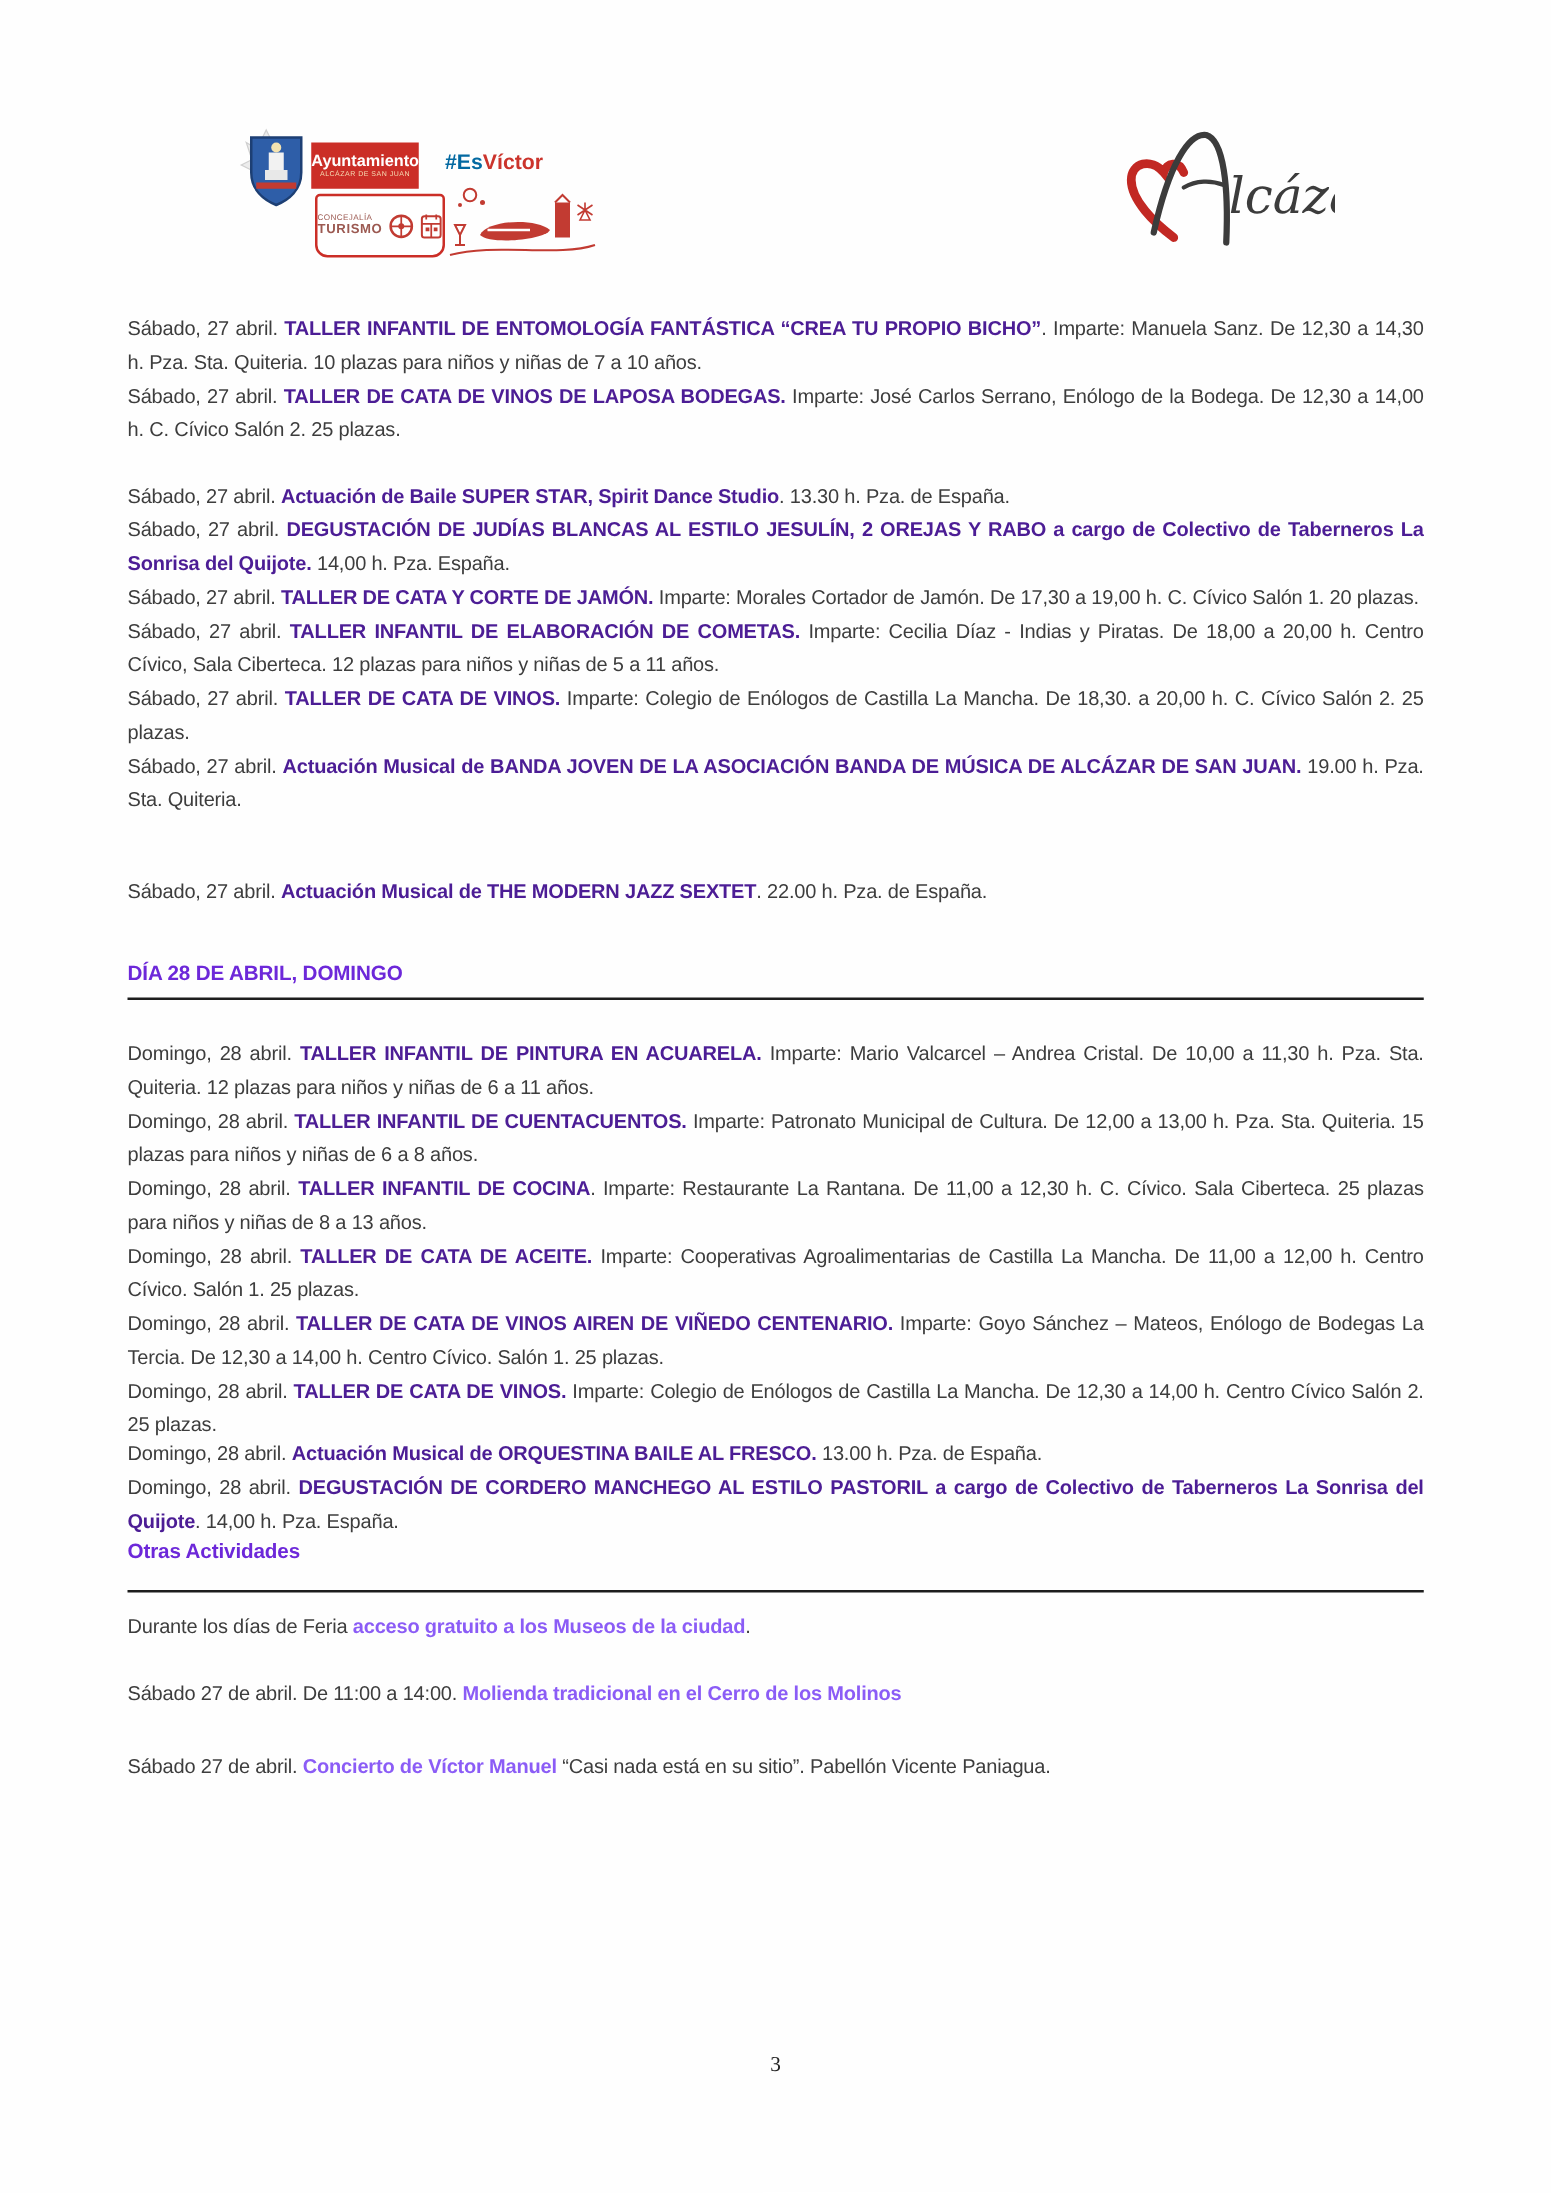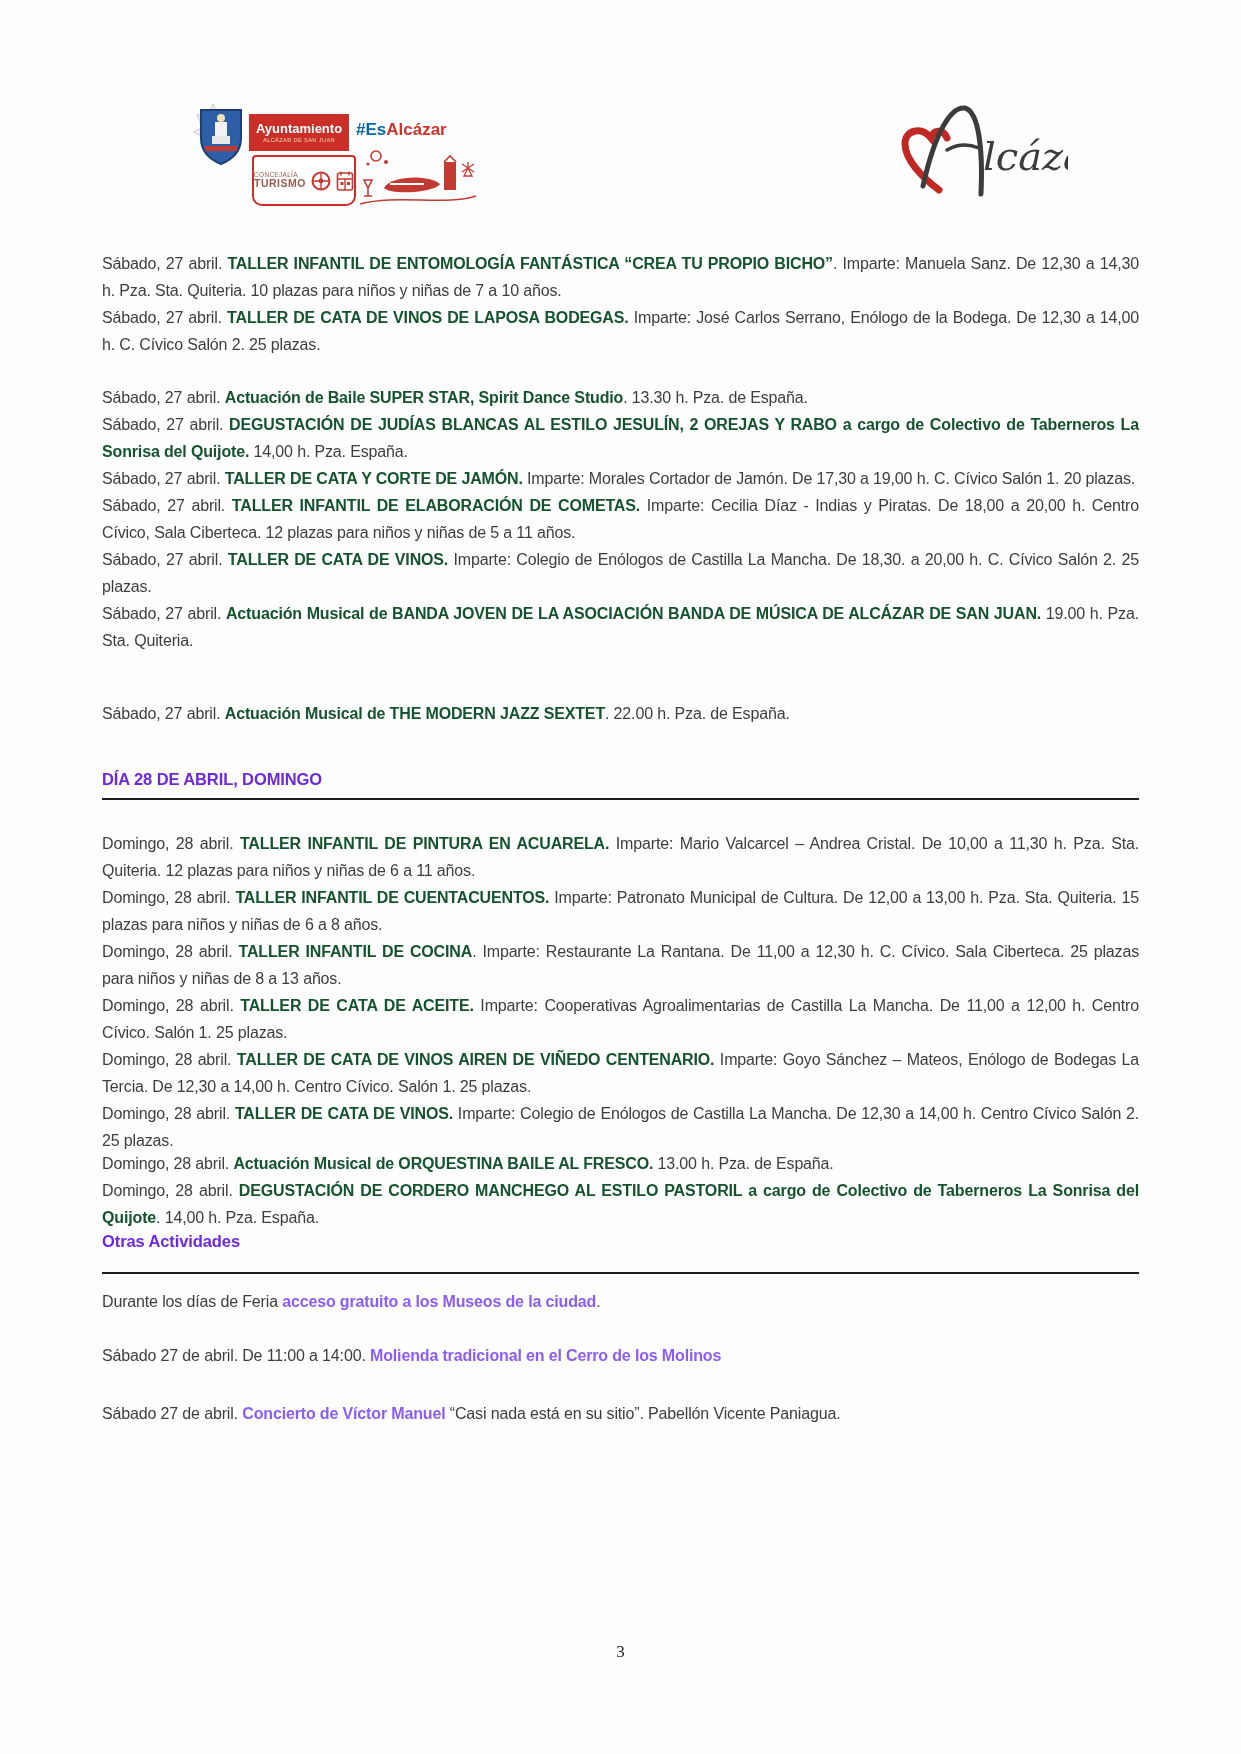--- a/index.html
+++ b/index.html
@@ -3,41 +3,41 @@
 <meta charset="utf-8">
 <style>
   html,body{margin:0;padding:0;background:#ffffff;}
   .page{
     position:relative;width:1241px;height:1754px;background:#fefefe;
     font-family:"Liberation Sans",sans-serif;color:#3d3d3d;overflow:hidden;
   }
   
   .hdr{position:absolute;}
   .ayto-box{
-    position:absolute;left:249px;top:114px;width:100px;height:37px;
+    position:absolute;left:249px;top:114px;width:86px;height:37px;
     background:#cb2e27;color:#fff;text-align:center;line-height:1.1;
     display:flex;flex-direction:column;justify-content:center;
   }
   .ayto-box .l1{font-size:13px;font-weight:bold;}
   .ayto-box .l2{font-size:5.6px;letter-spacing:.4px;color:#f6ddb4;}
   .hashtag{position:absolute;left:356px;top:120px;font-size:17px;font-weight:bold;}
   .hashtag .es{color:#0369a1;}
   .hashtag .alc{color:#cb342c;}
   .turismo-box{
     position:absolute;left:252px;top:155px;width:100px;height:47px;
     background:#fff;border:2px solid #cb2e27;border-radius:4px 4px 10px 10px;
     display:flex;align-items:center;justify-content:center;gap:4px;
   }
   .turismo-txt{line-height:1.05;text-align:left;color:#9c5a52;}
   .turismo-txt .c1{font-size:6.5px;letter-spacing:.3px;}
   .turismo-txt .c2{font-size:10.5px;font-weight:bold;letter-spacing:.5px;}
   
   .blk{position:absolute;left:102px;width:1037px;}
   .event{margin:0;text-align:justify;font-size:16px;line-height:27px;letter-spacing:-0.15px;color:#3d3d3d;}
-  .event strong{color:#14532d;}
+  .event strong{color:#4c1d95;}
   .sec-head{
     position:absolute;left:102px;width:1037px;margin:0;
     font-size:16.5px;font-weight:bold;color:#6d28d9;letter-spacing:-0.1px;
     border-bottom:2px solid #1d1d1d;padding-bottom:9px;
   }
   .single{position:absolute;left:102px;width:1037px;margin:0;font-size:16px;line-height:27px;letter-spacing:-0.15px;}
   .single strong{color:#8b5cf6;}
   .pageno{position:absolute;left:0;top:1642px;width:1241px;text-align:center;font-size:17px;color:#222;font-family:"Liberation Serif",serif;}
 </style>
 </head>
@@ -59,21 +59,21 @@
       <circle cx="30" cy="16" r="4" fill="#f4e3b0"></circle>
       <rect x="14" y="44" width="32" height="5" fill="#c23b32"></rect>
     </svg>
 
     <div class="ayto-box">
       <div class="l1">Ayuntamiento</div>
       <div class="l2">ALCÁZAR DE SAN JUAN</div>
     </div>
 
     <div class="hashtag">
-      <span class="es">#Es</span><span class="alc">Alcázar</span>
+      <span class="es">#Es</span><span class="alc">Víctor</span>
     </div>
 
     <div class="turismo-box">
       <div class="turismo-txt">
         <div class="c1">CONCEJALÍA</div>
         <div class="c2">TURISMO</div>
       </div>
       <svg width="22" height="22" viewBox="0 0 22 22">
         <circle cx="11" cy="11" r="8.5" fill="none" stroke="#c23b32" stroke-width="2"></circle>
         <path d="M11 3 v16 M3 11 h16" stroke="#c23b32" stroke-width="1.4"></path>

